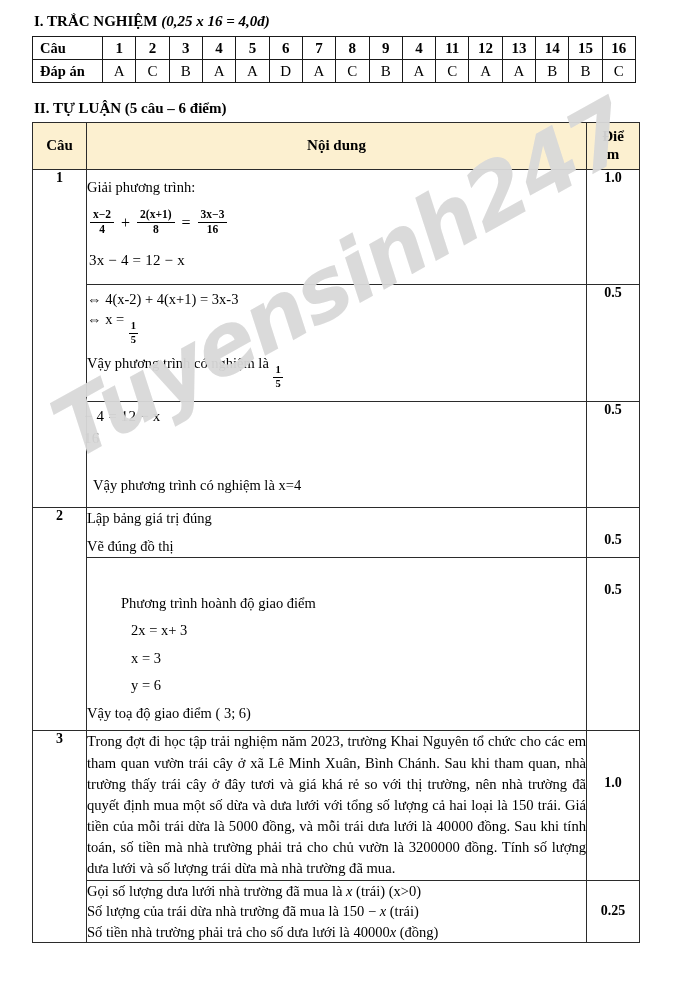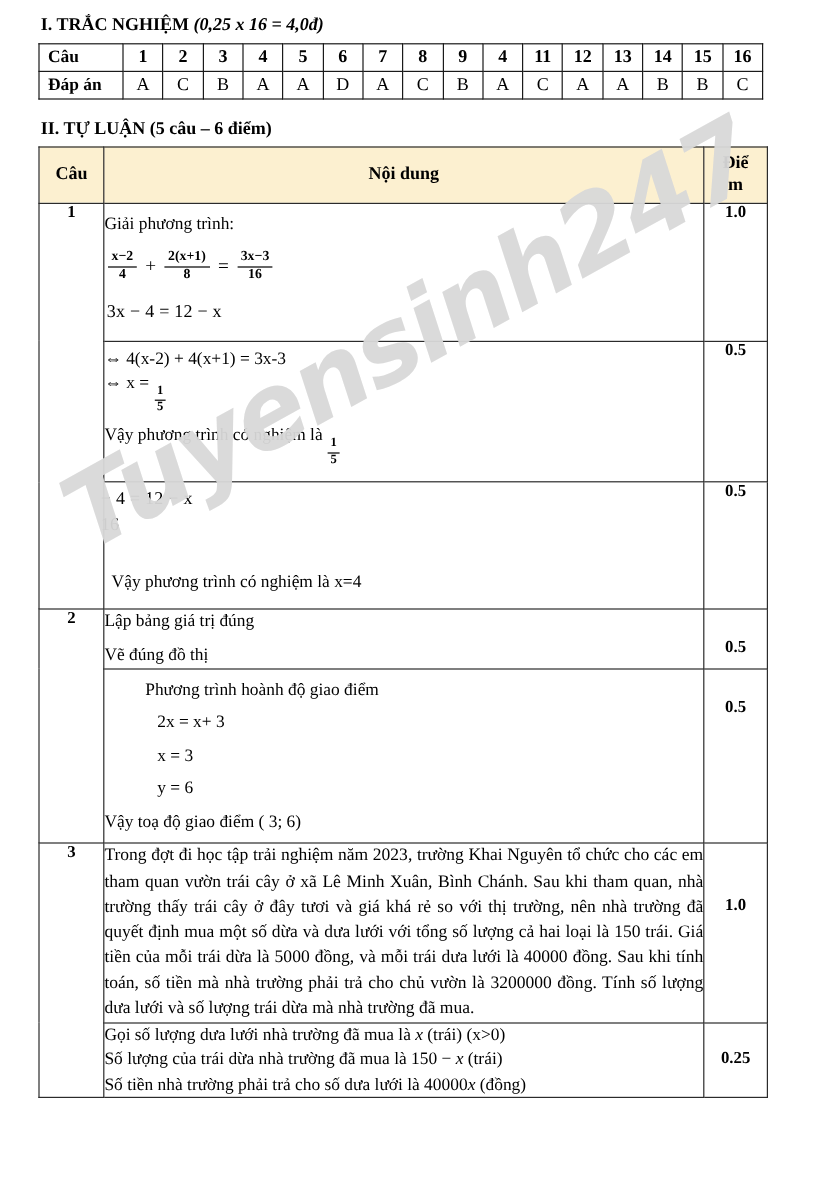--- a/index.html
+++ b/index.html
@@ -143,21 +143,21 @@
     padding: 6px 8px 7px 9px;
     font-size: 14.5px;
     line-height: 1.42;
   }
   td.noidung-cell.tight {
     padding-top: 4px;
     padding-bottom: 5px;
   }
 
   .line { display: block; }
-  .line.indent { padding-left: 34px; }
+  .line.indent { padding-left: 34px; margin-top: 28px; }
   .line.indent2 { padding-left: 44px; }
   .gap-sm { height: 7px; }
   .gap-md { height: 13px; }
   .gap-lg { height: 26px; }
 
   .para {
     text-align: justify;
     font-size: 14.6px;
     line-height: 1.45;
     margin: 0;

